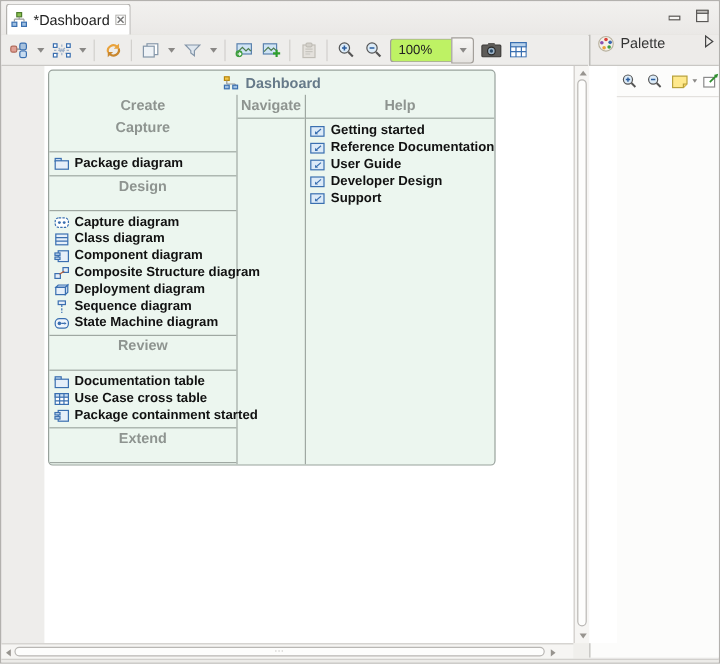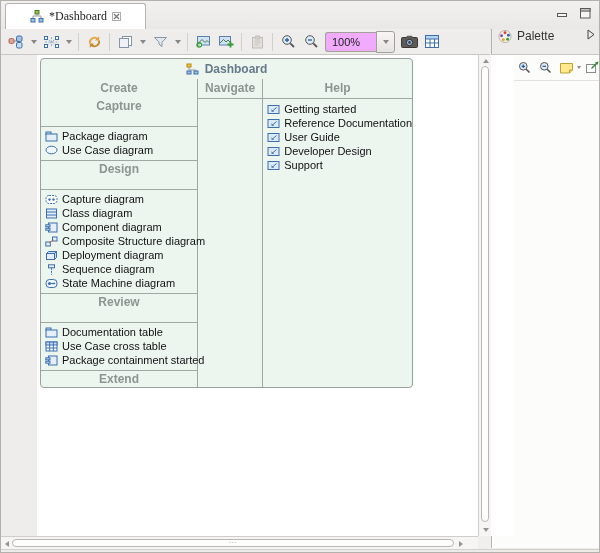--- a/index.html
+++ b/index.html
@@ -7,39 +7,39 @@
     width:600px;height:553px;position:relative;overflow:hidden;
     font-family:"Liberation Sans","DejaVu Sans",sans-serif;
     background:#eeedeb;border:1px solid #b3b1ae;box-sizing:border-box;
     -webkit-font-smoothing:antialiased;
   }
   
   .tabbar{position:absolute;left:0;top:0;width:600px;height:28px;
     background:linear-gradient(#f2f1ef,#eae8e6);border-bottom:1px solid #d8d6d3;}
   .tab{position:absolute;left:4px;top:2px;height:25px;background:#fff;
     border:1px solid #b5b3b0;border-bottom:none;border-radius:3px 3px 0 0;
-    display:flex;align-items:center;gap:5px;padding:0 24px;font-size:12px;color:#222;font-family:Liberation Serif, serif;}
+    display:flex;align-items:center;gap:5px;padding:0 3px;font-size:12px;color:#222;}
   .tab .close{display:flex;align-items:center;}
   .winctl{position:absolute;right:10px;top:7px;display:flex;gap:12px;align-items:center;}
   .winbtn{display:flex;align-items:center;justify-content:center;cursor:pointer;}
   
   .toolbar{position:absolute;left:0;top:28px;width:489px;height:26px;
     display:flex;align-items:center;padding-left:4px;box-sizing:border-box;gap:1px;
     background:#eeedeb;border-bottom:1px solid #c9c7c4;}
   .tbtn{height:22px;min-width:20px;display:flex;align-items:center;justify-content:center;
     border-radius:3px;cursor:pointer;padding:0 1px;}
   .tbtn.disabled{opacity:.45;cursor:default;}
   .dd{width:11px;height:22px;display:flex;align-items:center;justify-content:center;cursor:pointer;}
   .tri{width:0;height:0;border-left:3px solid transparent;border-right:3px solid transparent;
     border-top:4px solid #8a8886;}
   .tsep{width:1px;height:18px;background:#d2d0cd;margin:0 3px;}
   .zoom-combo{display:flex;align-items:center;margin:0 2px;}
   .zoom-input{width:44px;height:18px;border:1px solid #a39f9a;border-right:none;
     border-radius:3px 0 0 3px;font-size:11px;padding:0 0 0 6px;
-    font-family:"Liberation Sans",sans-serif;color:#222;background:#f0abfc;outline:none;}
+    font-family:"Liberation Sans",sans-serif;color:#222;background:#bef264;outline:none;}
   .zoom-dd{width:17px;height:20px;border:1px solid #a39f9a;border-radius:0 3px 3px 0;
     background:linear-gradient(#f7f6f4,#e6e4e1);display:flex;align-items:center;justify-content:center;cursor:pointer;}
   
   .palette-head{position:absolute;left:490px;top:28px;width:110px;height:26px;
     background:#edebe9;border-left:1px solid #b5b3b0;border-bottom:1px solid #c9c7c4;
     display:flex;align-items:flex-start;gap:5px;padding:0 6px;box-sizing:border-box;font-size:12px;color:#333;}
   .palette-head .spring{flex:1;}
   .palette-body{position:absolute;left:490px;top:54px;width:110px;height:493px;
     background:#fcfcfb;border-left:1px solid #b5b3b0;box-sizing:border-box;}
   .palette-tools{display:flex;align-items:center;gap:1px;padding:2px 1px;border-bottom:1px solid #e3e1de;}
@@ -79,21 +79,21 @@
   .col-help{flex:1;}
   .col-header{height:19px;line-height:19px;text-align:center;font-weight:bold;
     font-size:12px;color:#8e9490;}
   .col-nav .col-header,.col-help .col-header{border-bottom:1px solid #9fa8a2;}
   .sec-title{text-align:center;font-weight:bold;font-size:12px;color:#8e9490;
     padding:1px 0 13px;border-bottom:1px solid #9fa8a2;}
   .sec-items{padding:2px 0 3px;border-bottom:1px solid #9fa8a2;}
   .sec:last-child .sec-items{border-bottom:none;}
   .col-help .sec-items{border-bottom:none;padding-top:3px;}
   .item{display:flex;align-items:center;gap:4px;height:14px;padding-left:3px;
-    font-size:11px;color:#111;cursor:pointer;white-space:nowrap;}
+    font-size:11px;color:#111;cursor:pointer;white-space:nowrap;font-weight:bold;}
   .ic{display:flex;align-items:center;width:14px;justify-content:center;flex:none;}
 </style>
 </head>
 <body>
 
 <div class="tabbar">
   <div class="tab">
     <span class="ic">
       <svg width="14" height="13" viewBox="0 0 14 13">
         <rect x="5" y="0.5" width="4" height="3.5" fill="#8cc152" stroke="#4e7d2c"></rect>
@@ -322,28 +322,20 @@
           <div class="sec-items">
             <div class="item">
               <span class="ic">
                 <svg width="13" height="11" viewBox="0 0 13 11">
                   <rect x="1" y="1" width="5" height="2.5" fill="#c8ddf2" stroke="#3a6fb0"></rect>
                   <rect x="1" y="3" width="11" height="7" fill="#e6eff9" stroke="#3a6fb0"></rect>
                 </svg>
                 </span>
               <span>Package diagram</span>
             </div>
-            <div class="item">
-              <span class="ic">
-                <svg width="13" height="10" viewBox="0 0 13 10">
-                  <ellipse cx="6.5" cy="5" rx="5.5" ry="3.8" fill="#eff5fc" stroke="#3a6fb0"></ellipse>
-                </svg>
-                </span>
-              <span>Use Case diagram</span>
-            </div>
           </div>
         </div>
 
         <div class="sec">
           <div class="sec-title">Design</div>
           <div class="sec-items">
             <div class="item">
               <span class="ic">
                 <svg width="13" height="11" viewBox="0 0 13 11">
                   <rect x="1" y="1.5" width="11" height="8" rx="3" fill="#fff" stroke="#3a6fb0" stroke-dasharray="2 1"></rect>

